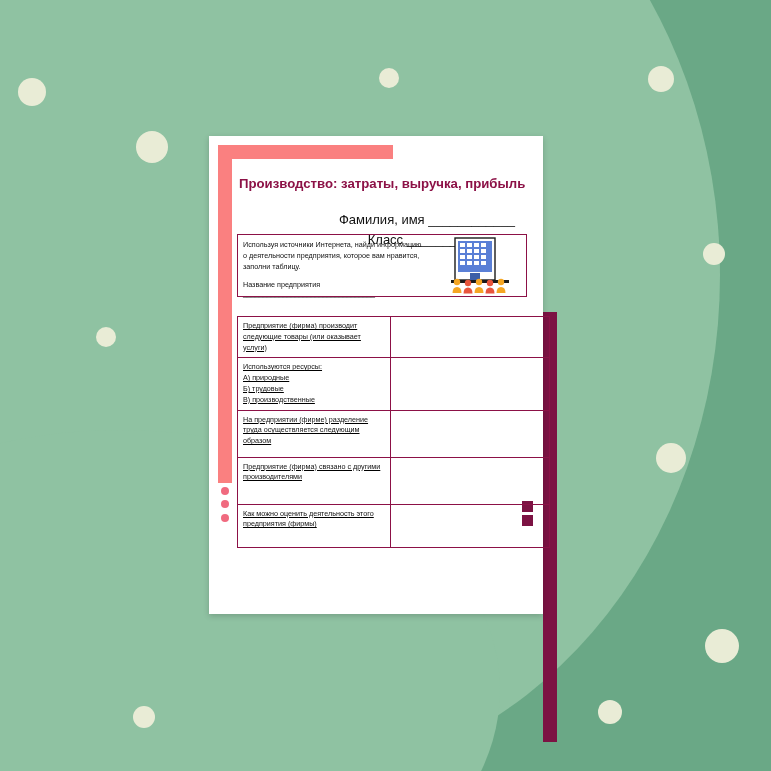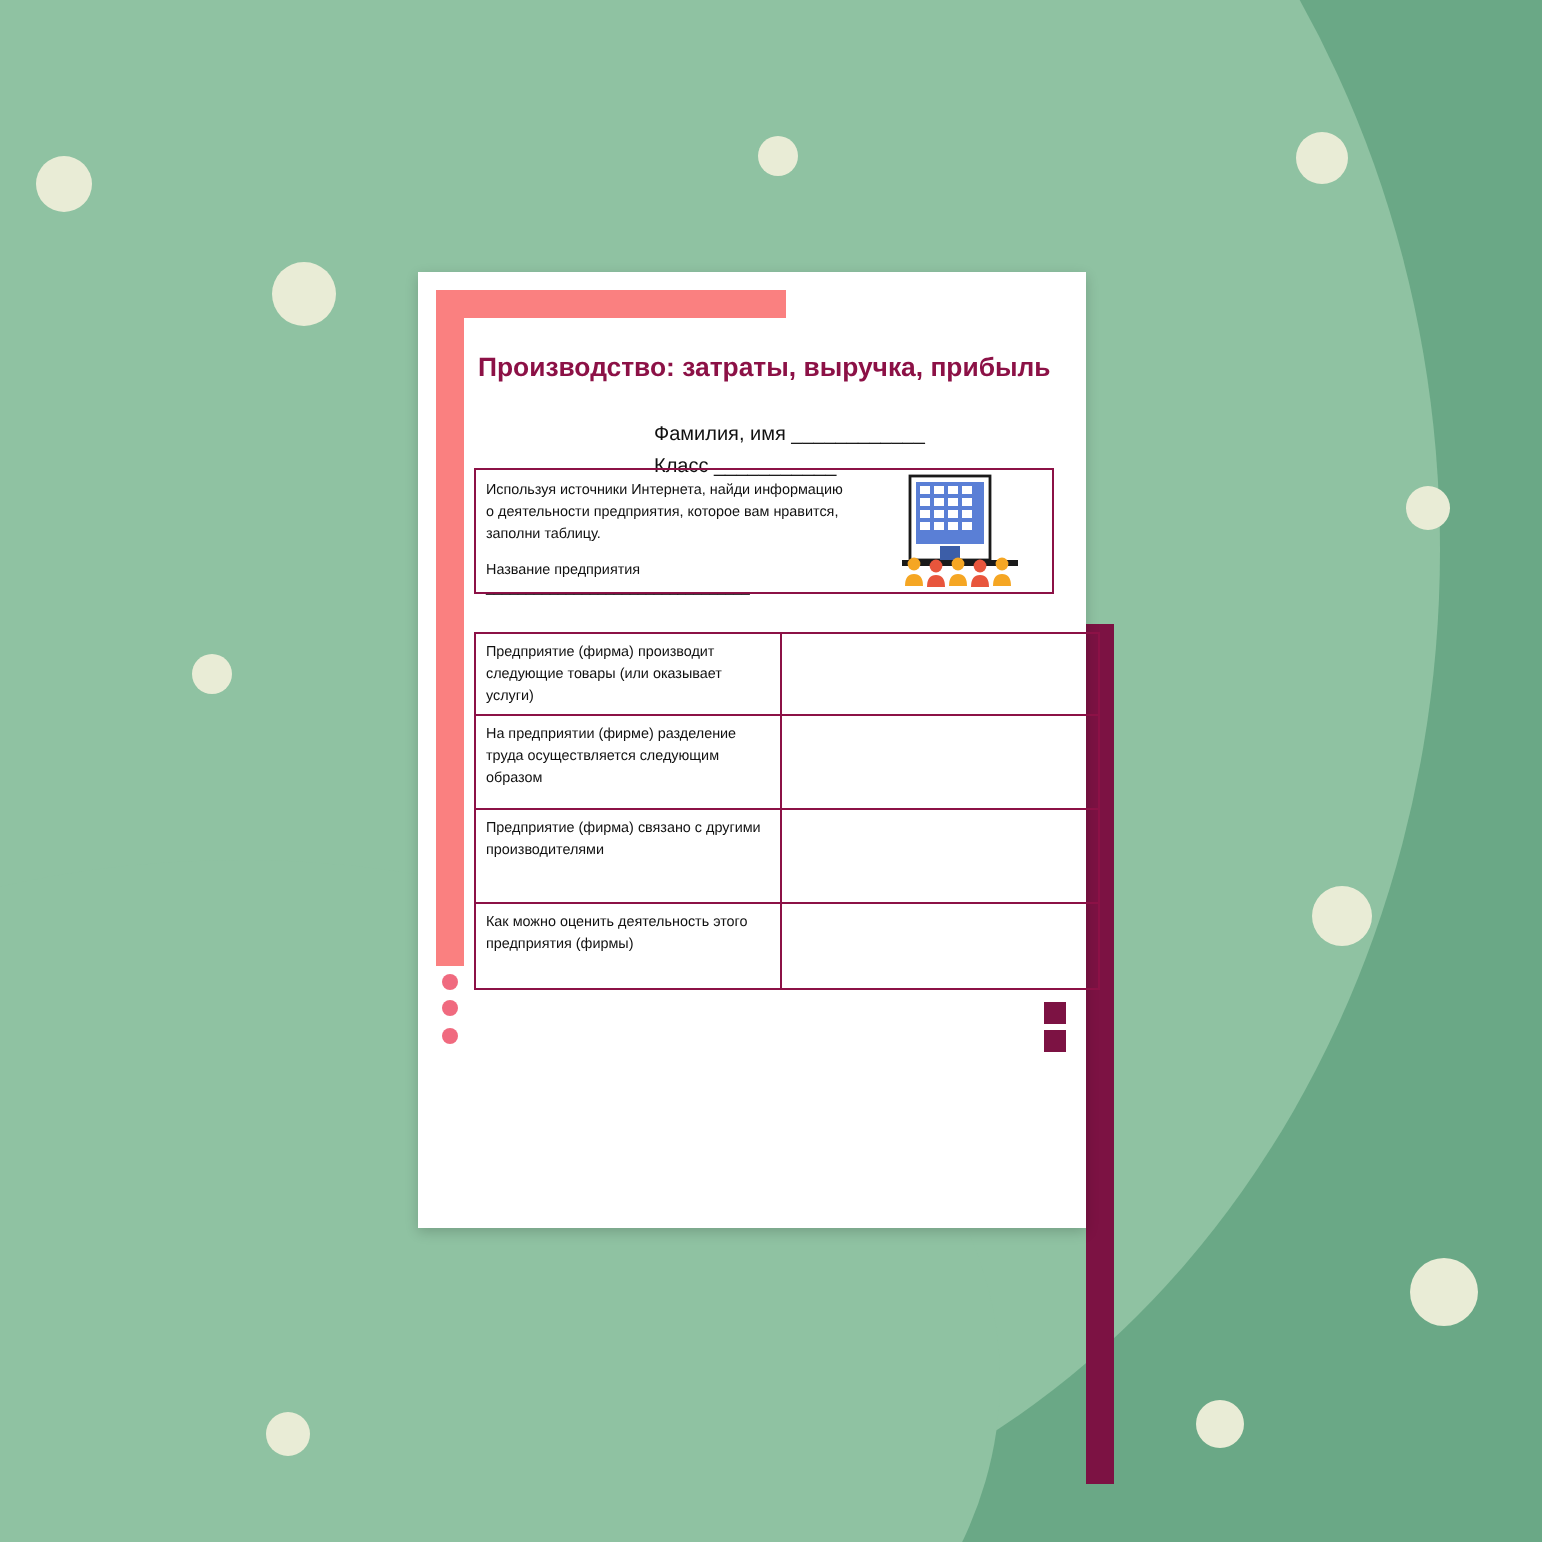--- a/index.html
+++ b/index.html
@@ -127,22 +127,22 @@
     font-size: 13.2px;
     font-weight: bold;
     color: #8c1146;
     line-height: 1.2;
   }
   .namefields {
     position: absolute;
     right: 16px;
     top: 74px;
     width: 200px;
-    text-align: left;
-    font-size: 10px;
+    text-align: center;
+    font-size: 13px;
     color: #111;
     line-height: 1.55;
   }
   
   .intro-box {
     position: absolute;
     left: 28px;
     top: 98px;
     width: 290px;
     height: 63px;
@@ -175,20 +175,21 @@
     height: 58px;
   }
   
   .tbl {
     position: absolute;
     left: 28px;
     top: 180px;
     width: 290px;
     border-collapse: collapse;
     table-layout: fixed;
+    text-decoration: underline;
   }
   .tbl td {
     border: 1px solid #8c1146;
     font-size: 7.2px;
     color: #111;
     line-height: 1.5;
     padding: 4px 5px;
     vertical-align: top;
   }
   .tbl td.qcol { width: 142px; }
@@ -283,20 +284,27 @@
           <path d="M59.5 57 q0-6 4.5-6 q4.5 0 4.5 6 z" fill="#f5a623"></path>
         </g>
       </svg>
 
       <table class="tbl">
         <tbody>
           <tr class="r1">
             <td class="qcol">Предприятие (фирма) производит следующие товары (или оказывает услуги)</td>
             <td class="acol"></td>
           </tr>
+          <tr class="r2">
+            <td class="qcol" style="white-space:pre-line;">Используются ресурсы:
+А) природные
+Б) трудовые
+В) производственные</td>
+            <td class="acol"></td>
+          </tr>
           <tr class="r3">
             <td class="qcol">На предприятии (фирме) разделение труда осуществляется следующим образом</td>
             <td class="acol"></td>
           </tr>
           <tr class="r4">
             <td class="qcol">Предприятие (фирма) связано с другими производителями</td>
             <td class="acol"></td>
           </tr>
           <tr class="r6">
             <td class="qcol">Как можно оценить деятельность этого предприятия (фирмы)</td>

